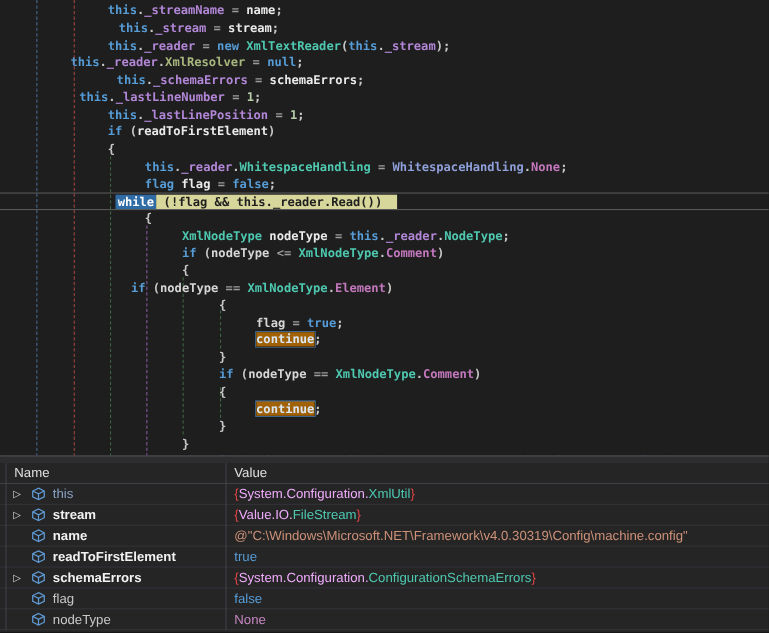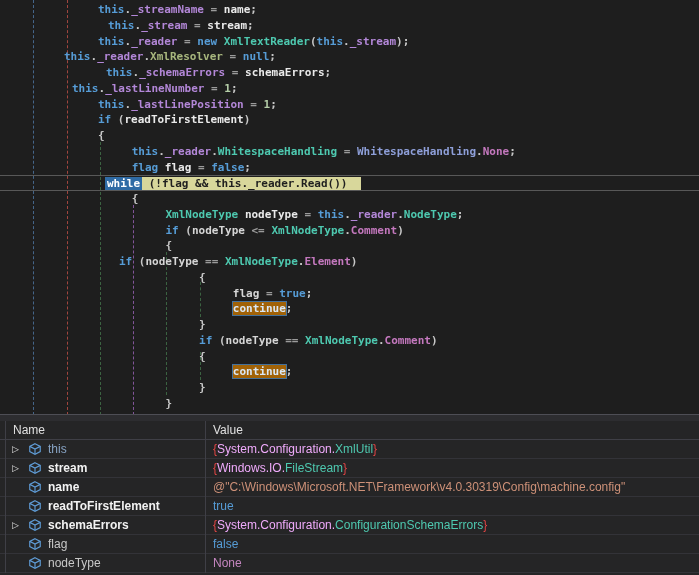--- a/index.html
+++ b/index.html
@@ -117,21 +117,21 @@
           <span class="vname n-this">this</span>
           <span class="vval"><span class="v-brace">{</span><span class="v-ns">System.Configuration.</span><span class="v-typ">XmlUtil</span><span class="v-brace">}</span></span>
         </div>
         <div class="lrow">
           <span class="expander" style="color: rgb(224, 224, 224);">▷</span>
           <span class="cube"><svg viewBox="0 0 16 16" width="14" height="14" fill="none" stroke="#5f9bd5" stroke-width="1.3">
               <path d="M8 2 L14 5 L14 11 L8 14 L2 11 L2 5 Z"></path>
               <path d="M2 5 L8 8 L14 5 M8 8 L8 14"></path>
             </svg></span>
           <span class="vname n-bold">stream</span>
-          <span class="vval"><span class="v-brace">{</span><span class="v-ns">Windows.IO.</span><span class="v-typ">FileStream</span><span class="v-brace">}</span></span>
+          <span class="vval"><span class="v-brace">{</span><span class="v-ns">Value.IO.</span><span class="v-typ">FileStream</span><span class="v-brace">}</span></span>
         </div>
         <div class="lrow">
           <span class="cube"><svg viewBox="0 0 16 16" width="14" height="14" fill="none" stroke="#5f9bd5" stroke-width="1.3">
               <path d="M8 2 L14 5 L14 11 L8 14 L2 11 L2 5 Z"></path>
               <path d="M2 5 L8 8 L14 5 M8 8 L8 14"></path>
             </svg></span>
           <span class="vname n-bold">name</span>
           <span class="vval"><span class="v-str">@"C:\Windows\Microsoft.NET\Framework\v4.0.30319\Config\machine.config"</span></span>
         </div>
         <div class="lrow">

